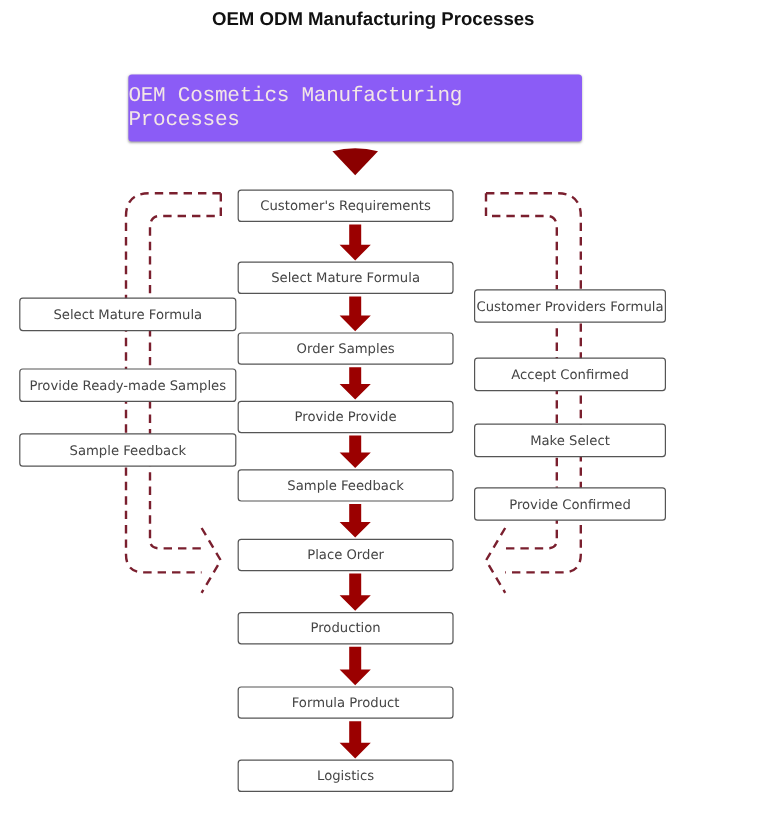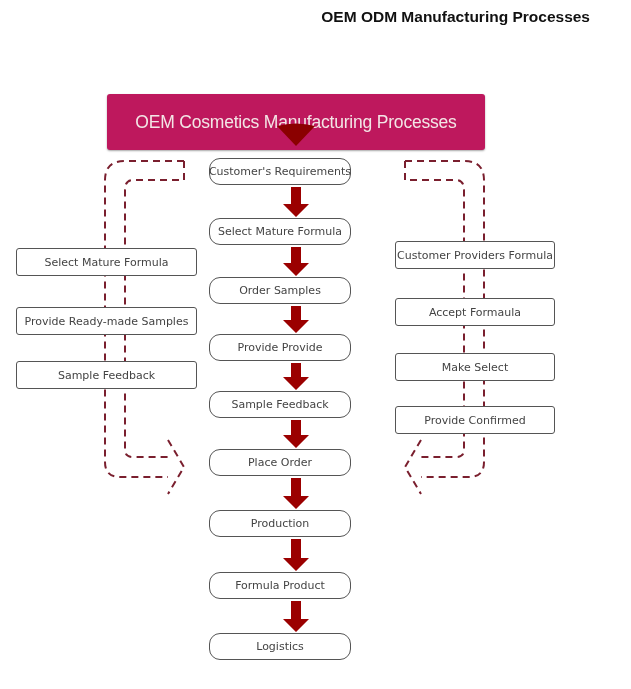--- a/index.html
+++ b/index.html
@@ -1,32 +1,32 @@
 <!DOCTYPE html>
 <html><head>
 <meta charset="utf-8">
 <style>
   html, body { margin:0; padding:0; background:#ffffff; }
   body { width:631px; height:689px; position:relative; overflow:hidden; font-family:"DejaVu Sans", sans-serif; }
   .page-title {
-    position:absolute; left:0; top:8px; width:590px; text-align:right;
-    font-family:"Liberation Sans", sans-serif; font-weight:bold; font-size:15.5px; color:#111;
+    position:absolute; left:0; top:8px; width:590px; text-align:center;
+    font-family:"Liberation Sans", sans-serif; font-weight:bold; font-size:15.5px; color:#111;padding-left:16px;
   }
   .banner {
     position:absolute; left:107px; top:62px; width:378px; height:56px;
-    background:#be185d; border-radius:3px; box-shadow:0 1px 2px rgba(0,0,0,0.35);
+    background:#8b5cf6; border-radius:3px; box-shadow:0 1px 2px rgba(0,0,0,0.35);
     color:#f3e6e6; font-size:17.5px; display:flex; align-items:center; justify-content:center;
-    font-family:Liberation Sans, sans-serif; letter-spacing:-0.2px;margin-top:32px;
+    font-family:Liberation Mono, monospace; letter-spacing:-0.2px;
   }
   .box {
     position:absolute; background:#fff; border:1.6px solid #555; border-radius:3px;
     box-sizing:border-box; display:flex; align-items:center; justify-content:center;
     font-size:11px; color:#444; white-space:nowrap;
   }
-  .center { left:209px; width:142px; height:27px;border-radius:11px; }
+  .center { left:198px; width:180px; height:27px; }
   .left { left:16px; width:181px; height:28px; }
   .right { left:395px; width:160px; height:28px; }
   svg.overlay { position:absolute; left:0; top:0; width:631px; height:689px; pointer-events:none; }
 </style>
 </head>
 <body>
 
 <div class="page-title">OEM ODM Manufacturing Processes</div>
 
 <div class="banner">
@@ -96,20 +96,20 @@
     <span>Provide Ready-made Samples</span>
   </div>
 <div class="box left" style="top:361px">
     <span>Sample Feedback</span>
   </div>
 
 <div class="box right" style="top:241px">
     <span>Customer Providers Formula</span>
   </div>
 <div class="box right" style="top:298px">
-    <span>Accept Formaula</span>
+    <span>Accept Confirmed</span>
   </div>
 <div class="box right" style="top:353px">
     <span>Make Select</span>
   </div>
 <div class="box right" style="top:406px">
     <span>Provide Confirmed</span>
   </div>
 
 </body></html>

